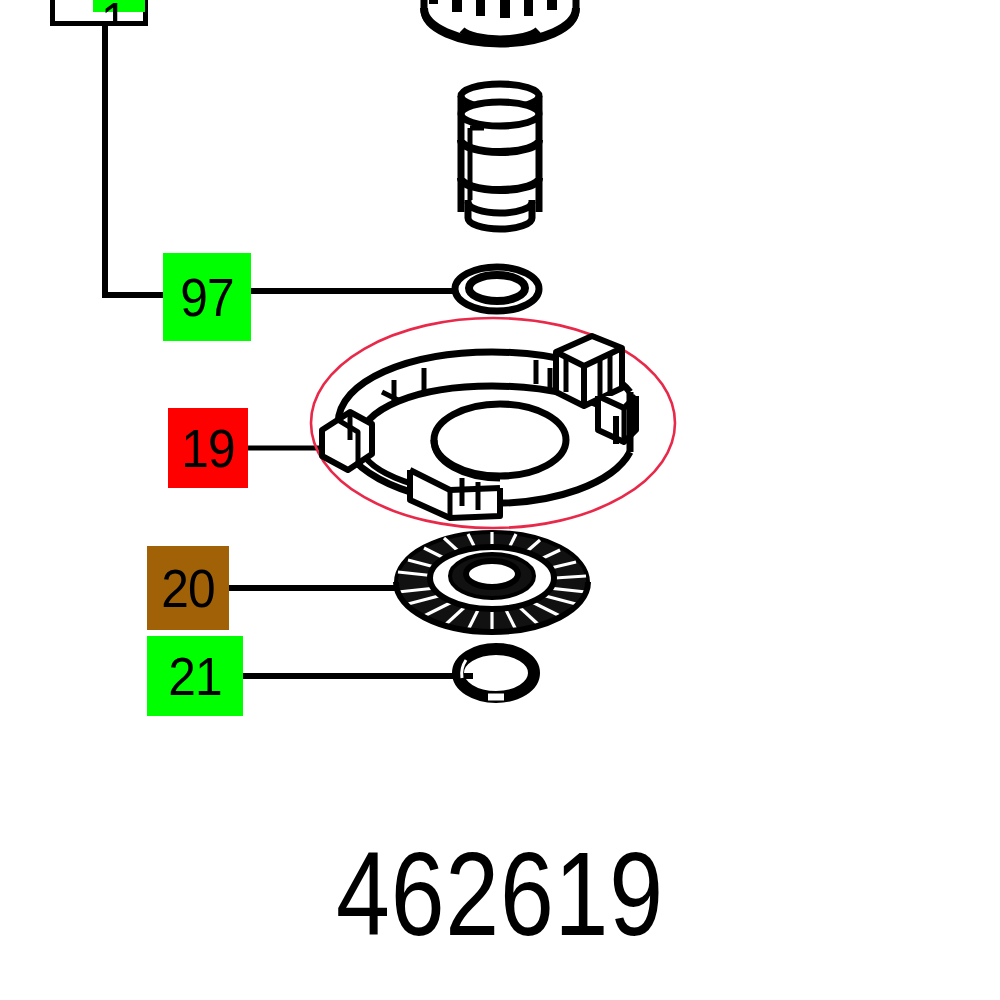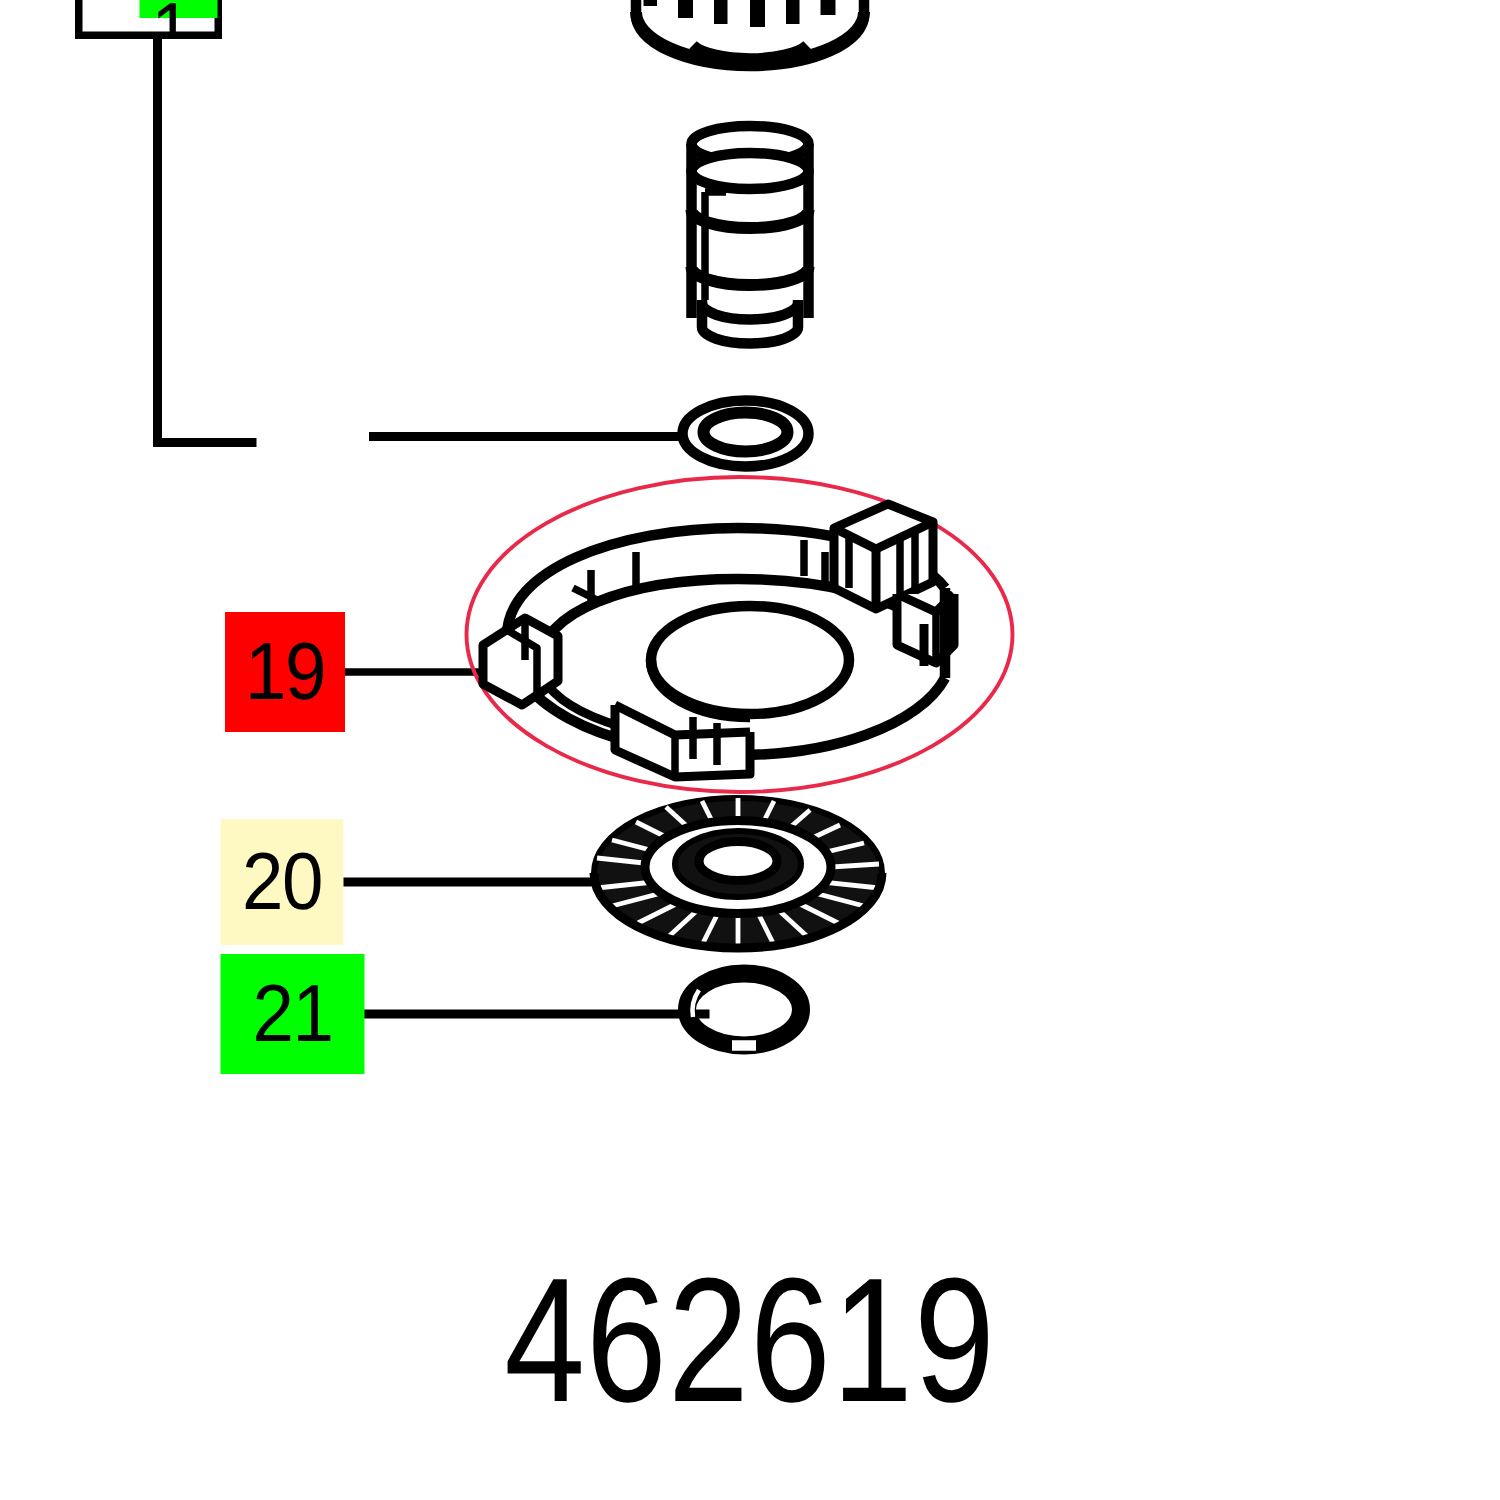--- a/index.html
+++ b/index.html
@@ -43,28 +43,28 @@
     letter-spacing: -1px;
     transform: scaleX(0.92);
     display: block;
   }
   #box-97 {
     left: 163px; top: 253px;
     width: 88px; height: 88px;
     background: #00ff00;
   }
   #box-19 {
-    left: 150px; top: 408px;
+    left: 168px; top: 408px;
     width: 80px; height: 80px;
     background: #ff0000;
   }
   #box-20 {
     left: 147px; top: 546px;
     width: 82px; height: 84px;
-    background: #fef9c3;
+    background: #a16207;
   }
   #box-21 {
     left: 147px; top: 636px;
     width: 96px; height: 80px;
     background: #00ff00;
   }
   #box-top {
     left: 50px; top: -44px;
     width: 98px; height: 70px;
     background: #ffffff;
@@ -273,20 +273,23 @@
     </g>
 
     </g>
   </svg>
 
   <div class="callout-box" id="box-top">
     <div id="box-top-fill"></div>
     <span class="callout-num" id="box-top-num">1</span>
   </div>
 
+  <div class="callout-box" id="box-97">
+    <span class="callout-num">97</span>
+  </div>
 
   <div class="callout-box" id="box-19">
     <span class="callout-num">19</span>
   </div>
 
   <div class="callout-box" id="box-20">
     <span class="callout-num">20</span>
   </div>
 
   <div class="callout-box" id="box-21">

